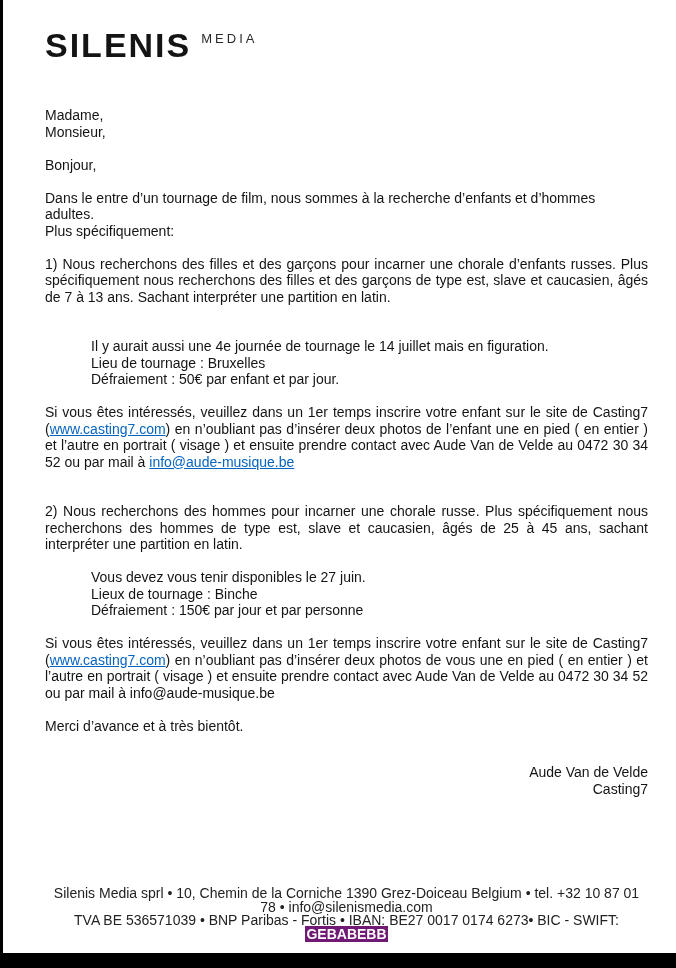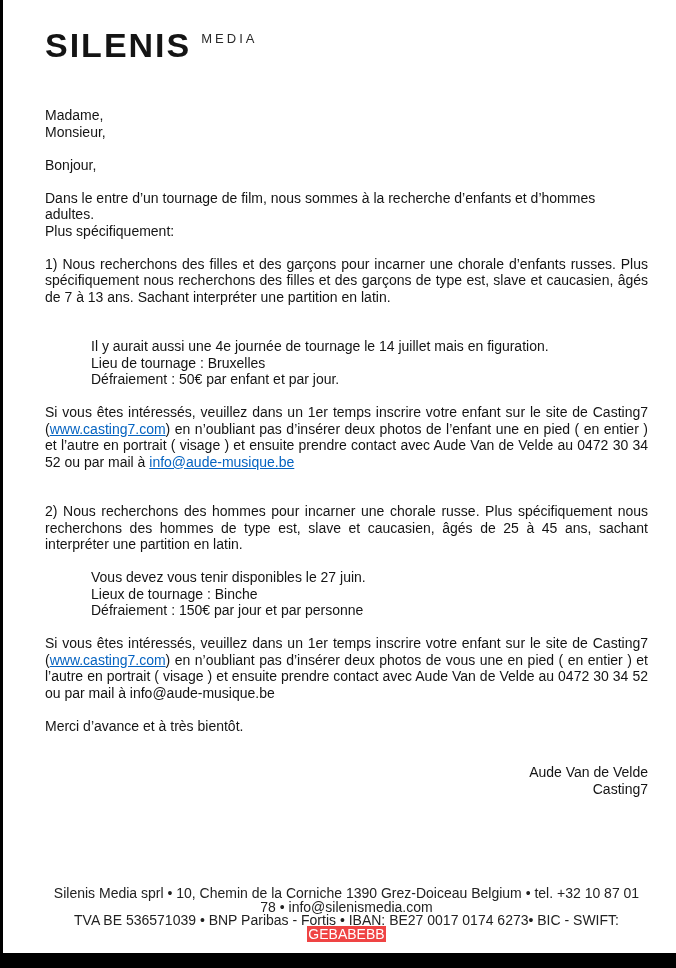--- a/index.html
+++ b/index.html
@@ -52,23 +52,24 @@
   .signature { text-align:right; margin-top:30px; }
   .footer {
     margin-top:auto;
     text-align:center;
     font-size:14px;
     line-height:13.5px;
     color:#222;
     padding-bottom:2px;
   }
   .hl {
-    background:#ef4444;
+    background:#701a75;
     color:#fff;
     padding:0 1px;
+    font-weight:bold;
   }
 </style>
 </head>
 <body>
 
 <div class="scan-frame">
   <div class="page">
 
     <div class="logo-row">
       <span class="logo-main">SILENIS</span><span class="logo-sub">MEDIA</span>

